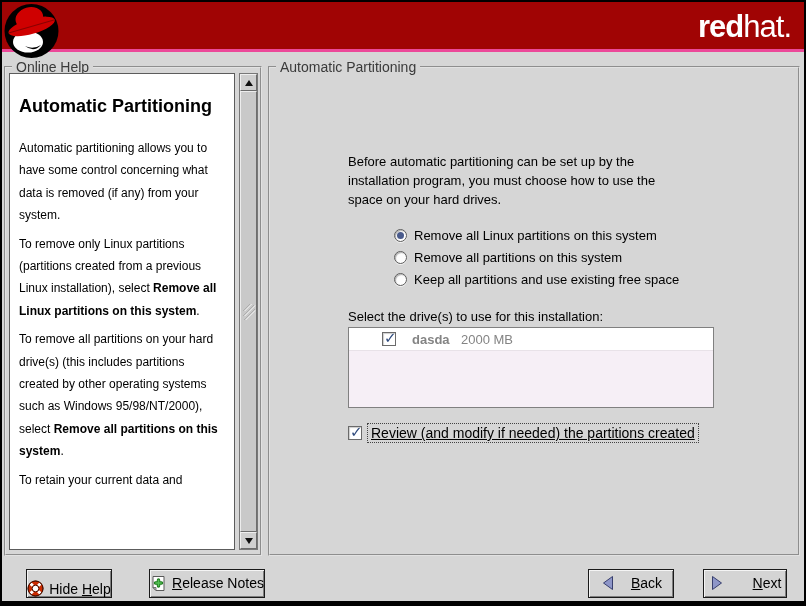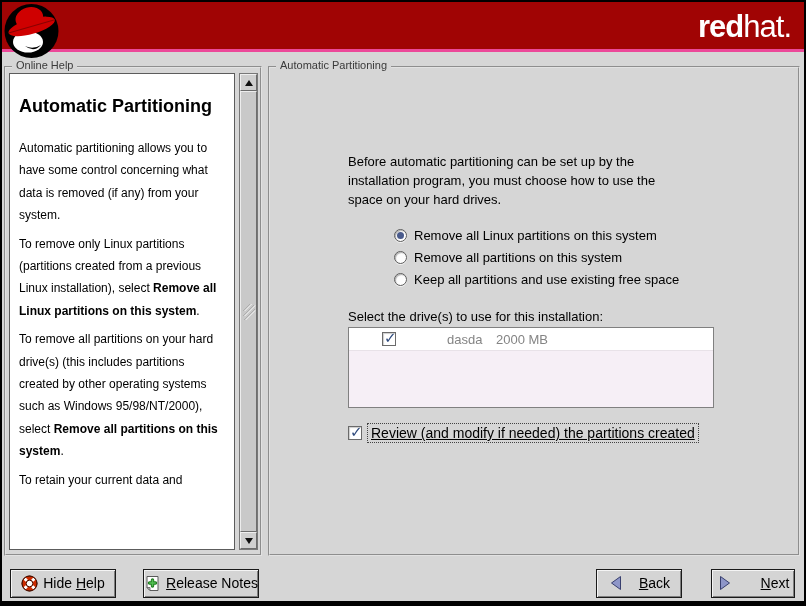--- a/index.html
+++ b/index.html
@@ -13,21 +13,21 @@
   }
   
   .header { position:relative; height:50px; background:#a00404; border-bottom:3px solid #ec4899; }
   .logo { position:absolute; left:1px; top:0; width:58px; height:58px; z-index:6; }
   .wordmark { position:absolute; right:13px; top:7px; color:#fff; font-size:31px; letter-spacing:-1px; }
   .wordmark .wm-bold { font-weight:700; }
   .wordmark .wm-light { font-weight:400; }
   
   .content { position:relative; height:505px; }
   .frame { position:absolute; border:2px groove #e2e2e2; }
-  .frame-label { position:absolute; top:-9px; left:6px; background:#d6d6d6; padding:0 4px; font-size:11px; color:#3a3a3a; white-space:nowrap; }
+  .frame-label { position:absolute; top:-9px; left:6px; background:#d6d6d6; padding:0 4px; font-size:14px; color:#3a3a3a; white-space:nowrap; }
   .help-frame { left:2px; top:14px; width:258px; height:490px; }
   .main-frame { left:266px; top:14px; width:532px; height:490px; }
   
   .help-view { position:absolute; left:3px; top:5px; width:226px; height:477px; background:#fff; border:1px solid #5c5c5c; overflow:hidden; }
   .help-text { padding:12px 8px 0 9px; }
   .help-heading { font-size:18px; font-weight:700; margin:10px 0 20px; white-space:nowrap; }
   .help-text p { font-size:12px; line-height:22.4px; margin:0 0 6px; }
   .help-text b { font-weight:700; }
   .help-scroll { position:absolute; right:2px; top:5px; width:19px; height:477px; background:#b6b6b6; border:1px solid #787878; display:flex; flex-direction:column; }
   .scroll-btn { height:17px; flex:none; background:#cfcfcf; border:1px solid; border-color:#efefef #6b6b6b #6b6b6b #efefef; display:flex; align-items:center; justify-content:center; }
@@ -42,33 +42,33 @@
   .radios { margin-left:46px; margin-bottom:22px; display:flex; flex-direction:column; gap:7px; }
   .radio-row { display:flex; align-items:center; gap:7px; font-size:13px; }
   .radio { width:13px; height:13px; flex:none; border-radius:50%; background:#fdfdfd; border:1px solid #5a5a5a; box-shadow:inset 1px 1px 1px rgba(0,0,0,.3), 0 1px 0 #f2f2f2; position:relative; }
   .radio.checked::after { content:""; position:absolute; left:2px; top:2px; width:7px; height:7px; border-radius:50%; background:#4a5b8c; }
   .drives-label { font-size:13px; margin-bottom:3px; }
   .drive-table { width:366px; height:81px; border:1px solid #808080; background:#f6eff6; }
   .drive-row { height:23px; background:#fff; border-bottom:1px solid #e8e2e8; display:flex; align-items:center; font-size:13px; color:#848484; }
   .cb { width:14px; height:14px; flex:none; background:#fff; border:1px solid #6a6a6a; box-shadow:inset 1px 1px 1px rgba(0,0,0,.2); position:relative; }
   .cb.checked::after { content:"\2713"; position:absolute; left:1px; top:-4px; font-size:15px; font-weight:700; color:#2e4a7d; }
   .drive-row .cb { margin-left:33px; }
-  .drive-name { margin-left:51px; width:49px; }
+  .drive-name { margin-left:16px; width:49px;font-weight:bold; }
   .review-row { margin-top:15px; display:flex; align-items:center; gap:5px; }
   .review-label { font-size:14px; border:1px dotted #444; padding:1px 3px; white-space:nowrap;text-decoration:underline; }
   u { text-decoration:underline; }
   
   .footer { position:absolute; left:0; right:0; bottom:0; height:41px; display:flex; align-items:center; padding-top:5px; }
   .btn { height:29px; background:#d4d4d4; border:1px solid #1a1a1a; box-shadow:inset 1px 1px 0 #f4f4f4, inset -1px -1px 0 #7e7e7e; display:flex; align-items:center; justify-content:center; gap:5px; font-size:14px; cursor:default; }
   .btn svg { flex:none; }
-  #btn-hide-help { width:106px; margin-left:8px; }
-  #btn-release-notes { width:116px; margin-left:27px; }
+  #btn-hide-help { width:86px; margin-left:24px;align-items:flex-end; }
+  #btn-release-notes { width:116px; margin-left:37px; }
   .footer-spacer { flex:1; }
   #btn-back { width:86px; margin-right:29px; gap:15px; }
-  #btn-next { width:84px; margin-right:9px; gap:28px; }
+  #btn-next { width:84px; margin-right:17px; gap:28px; }
 </style>
 </head>
 <body>
 
 <div class="window">
 
   <div class="header">
     <svg class="logo" viewBox="0 0 58 58">
       <circle cx="28.5" cy="29" r="27" fill="#000"></circle>
       <ellipse cx="25" cy="40" rx="15" ry="10.5" fill="#fff"></ellipse>

